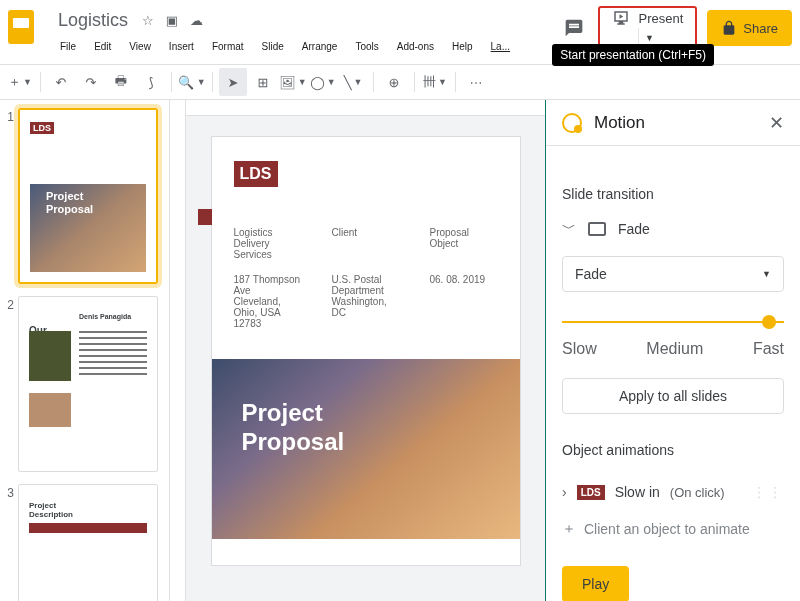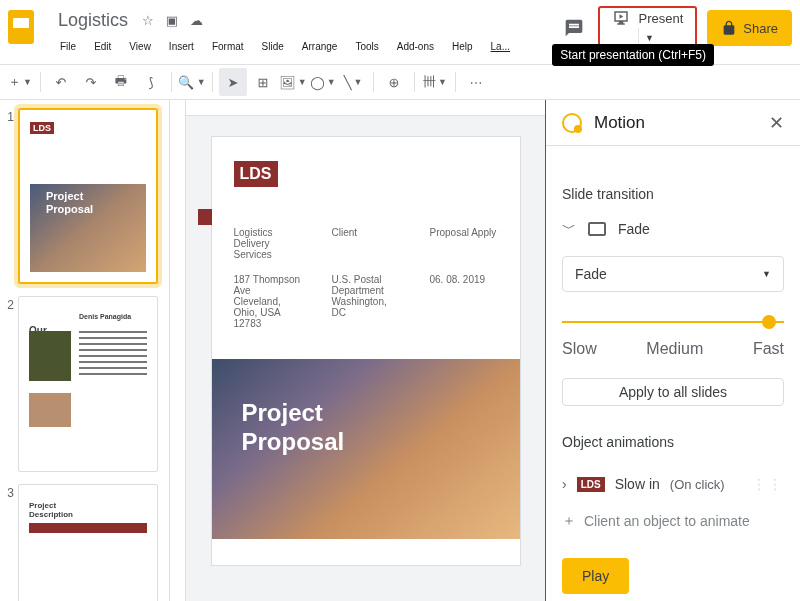--- a/index.html
+++ b/index.html
@@ -79,21 +79,21 @@
   .panel-body { padding: 16px; flex:1; overflow-y:auto;}
   .sec-title { font-size:14px; color:#3c4043; margin-bottom:18px;}
   .trans-row { display:flex; align-items:center; gap:12px; margin-bottom:18px;}
   .chev { color:#5f6368; }
   .trans-icon { width:18px; height:14px; border:2px solid #5f6368; border-radius:2px;}
   .dropdown { width:100%; border:1px solid #dadce0; border-radius:4px; height:36px; display:flex; align-items:center; justify-content:space-between; padding:0 12px; margin-bottom:20px; color:#3c4043;}
   .slider { position:relative; height:20px; margin-bottom:8px;}
   .slider-track { position:absolute; left:0; right:0; top:9px; height:2px; background:#f4b400;}
   .slider-thumb { position:absolute; right:8px; top:3px; width:14px; height:14px; background:#f4b400; border-radius:50%;}
   .slider-labels { display:flex; justify-content:space-between; font-size:16px; color:#5f6368; margin-bottom:20px;}
-  .apply-btn { width:100%; height:28px; border:1px solid #dadce0; border-radius:4px; display:flex; align-items:center; justify-content:center; color:#3c4043; margin-bottom:28px;}
+  .apply-btn { width:100%; height:36px; border:1px solid #dadce0; border-radius:4px; display:flex; align-items:center; justify-content:center; color:#3c4043; margin-bottom:28px;}
   .anim-row { display:flex; align-items:center; gap:10px; padding:8px 0;}
   .anim-lds { background:#8b2e2e; color:#fff; font-size:10px; font-weight:bold; padding:2px 4px;}
   .anim-sub { color:#5f6368; font-size:13px;}
   .drag-dots { margin-left:auto; color:#dadce0; letter-spacing:2px;}
   .select-hint { color:#80868b; padding:12px 0; display:flex; align-items:center; gap:8px;}
   .play-btn { background:#fbbc04; border-radius:4px; height:36px; padding:0 20px; display:inline-flex; align-items:center; margin-top:16px; font-weight:500;}
   
   svg { display:block; }
 </style>
 </head>
@@ -227,21 +227,21 @@
           <span class="lds">LDS</span>
           <span class="red-tab"></span>
           <div class="meta-row">
             <div class="meta-col">
                 <div>Logistics Delivery Services</div>
               </div>
             <div class="meta-col">
                 <div>Client</div>
               </div>
             <div class="meta-col">
-                <div>Proposal Apply</div>
+                <div>Proposal Object</div>
               </div>
           </div>
           <div class="meta-row" style="margin-top:14px;">
             <div class="meta-col">
                 <div>187 Thompson Ave</div>
                 <div>Cleveland, Ohio, USA 12783</div>
               </div>
             <div class="meta-col">
                 <div>U.S. Postal Department</div>
                 <div>Washington, DC</div>

